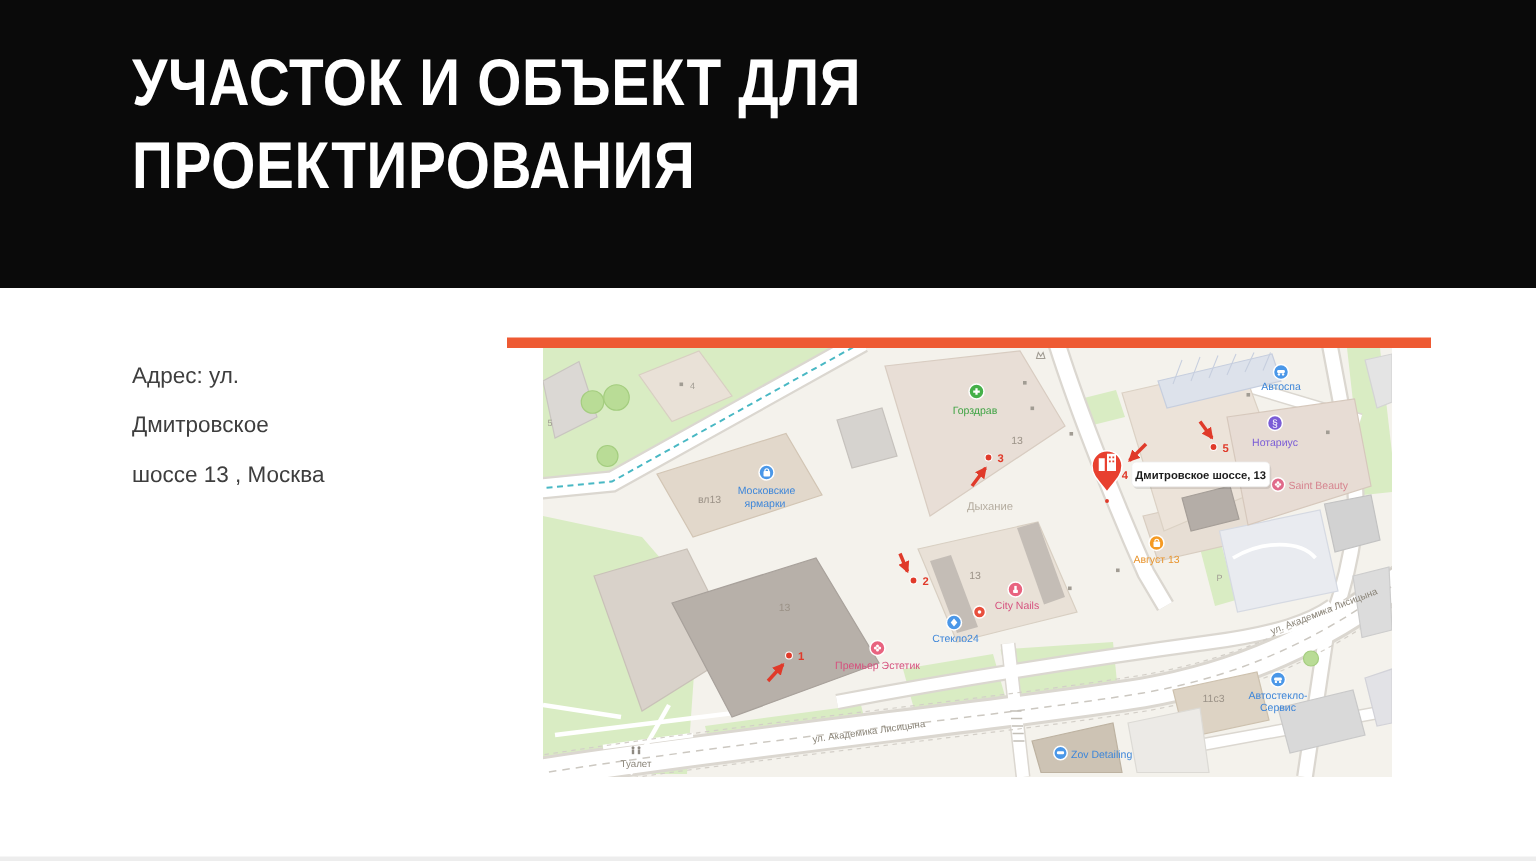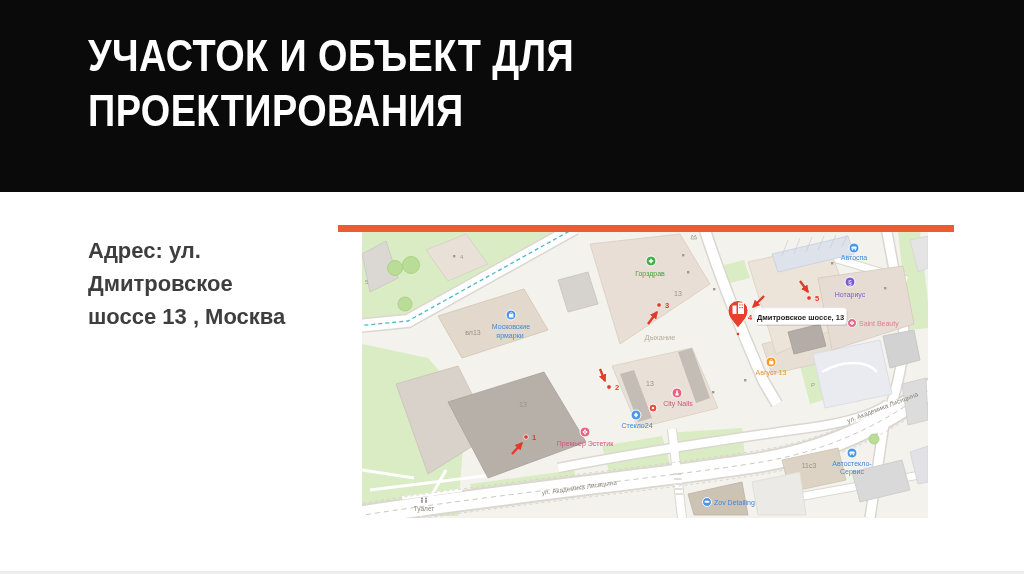--- a/index.html
+++ b/index.html
@@ -2,21 +2,21 @@
 <html><head>
 <meta charset="utf-8">
 <style>
   html,body{margin:0;padding:0;background:#ffffff;}
   .slide{position:relative;width:1024px;height:574px;background:#ffffff;overflow:hidden;
          font-family:"Liberation Sans",sans-serif;}
   .slide-header{position:absolute;left:0;top:0;width:1024px;height:192px;background:#0a0a0a;}
   .slide-title{position:absolute;left:88px;top:28px;margin:0;color:#ffffff;font-size:44px;
          line-height:55px;font-weight:700;letter-spacing:.5px;white-space:pre-line;
          transform:scaleX(.86);transform-origin:left top;}
-  .address{position:absolute;left:88px;top:234px;font-size:22px;font-weight:700;
+  .address{position:absolute;left:88px;top:234px;font-size:15px;font-weight:400;
          line-height:33px;color:#3e3e3e;white-space:pre-line;}
   .accent-bar{position:absolute;left:338px;top:225px;width:616px;height:7px;background:#ee5a33;}
   .map-wrap{position:absolute;left:362px;top:232px;width:566px;height:286px;}
   .map-wrap svg{display:block;}
   .bottom-edge{position:absolute;left:0;top:571px;width:1024px;height:3px;background:#ededed;}
   text{font-family:"Liberation Sans",sans-serif;}
   .t-gray{fill:#9b9287;font-size:7px;}
   .t-graysm{fill:#a19c93;font-size:6px;}
   .t-street{fill:#8b8579;font-size:6.5px;}
   .t-complex{fill:#b5ada0;font-size:7.5px;}

